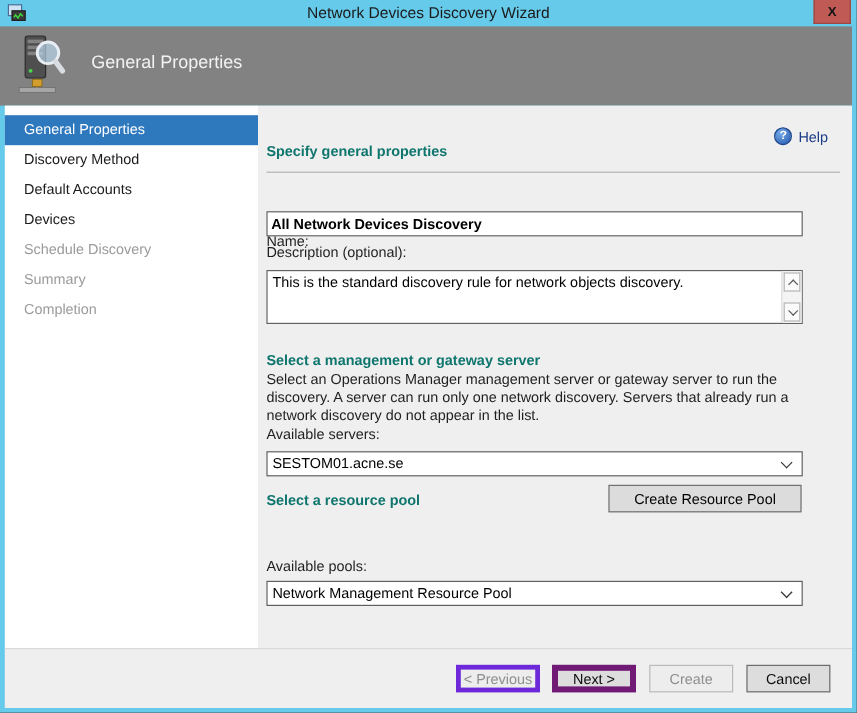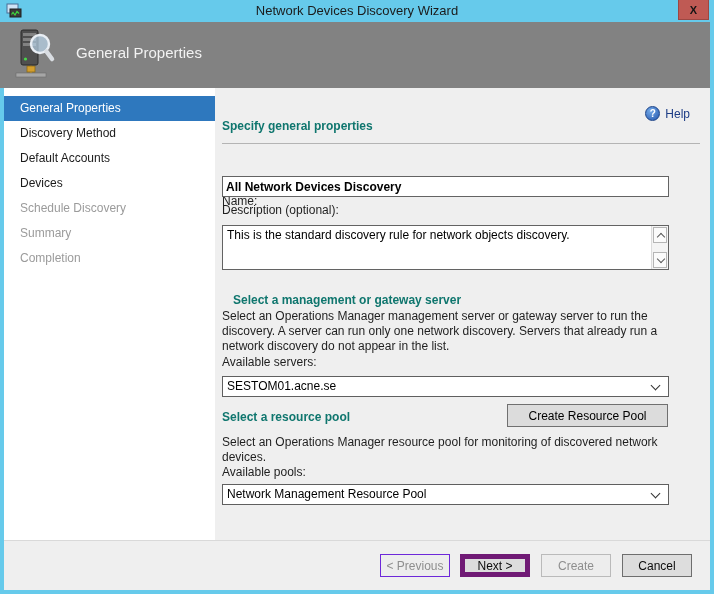--- a/index.html
+++ b/index.html
@@ -71,21 +71,21 @@
     top:316px; left:292px; width:161px; height:23px;
     background:#DCDCDC; border:1px solid #707070; color:#000;
     font-size:12px; font-family:"Liberation Sans", sans-serif; cursor:pointer;
   }
   
   .footer { position:absolute; left:4px; top:540px; width:706px; height:50px; background:#EFEFEF; border-top:1px solid #D9D9D9; }
   .btn {
     position:absolute; top:13px; width:70px; height:23px; padding:0;
     font-size:12px; font-family:"Liberation Sans", sans-serif; cursor:pointer;
   }
-  .btn-prev   { left:376px; background:#EDEDED; border:1px solid #6d28d9; color:#8E8E8E; cursor:default; }
+  .btn-prev   { left:376px; background:#EDEDED; border:4px solid #6d28d9; color:#8E8E8E; cursor:default; }
   .btn-next   { left:456px; background:#DDDDDD; border:5px solid #701a75; color:#0c0c0c; }
   .btn-create { left:537px; background:#EDEDED; border:1px solid #BABABA; color:#8E8E8E; cursor:default; }
   .btn-cancel { left:618px; background:#DDDDDD; border:1px solid #6E6E6E; color:#0c0c0c; }
 </style>
 </head>
 <body>
 
 <div class="window">
 
   <div class="titlebar">
@@ -147,32 +147,31 @@
       <div class="desc-scroll">
         <span class="scroll-btn up">
             <span class="chev up"></span>
           </span>
         <span class="scroll-btn down">
             <span class="chev down"></span>
           </span>
       </div>
     </div>
 
-    <h2 class="abs section-title" style="top:205px; left:18px;">Select a management or gateway server</h2>
+    <h2 class="abs section-title" style="top:205px; left:7px;">Select a management or gateway server</h2>
     <p class="abs para" style="top:221px; left:7px;">Select an Operations Manager management server or gateway server to run the discovery. A server can run only one network discovery. Servers that already run a network discovery do not appear in the list.</p>
 
     <label class="abs field-label" style="top:267px; left:7px;">Available servers:</label>
     <div class="abs combo" style="top:288px;" role="combobox">
       <div class="combo-text">SESTOM01.acne.se</div>
       <span class="combo-chevron"></span>
     </div>
 
     <h2 class="abs section-title" style="top:322px; left:7px;">Select a resource pool</h2>
     <button class="abs create-btn">Create Resource Pool</button>
-    <p class="abs para" style="top:347px; left:7px;">Select an Operations Manager resource pool for monitoring of discovered network devices.</p>
 
     <label class="abs field-label" style="top:377px; left:7px;">Available pools:</label>
     <div class="abs combo" style="top:396px;" role="combobox">
       <div class="combo-text">Network Management Resource Pool</div>
       <span class="combo-chevron"></span>
     </div>
 
   </main>
 
   <footer class="footer">

